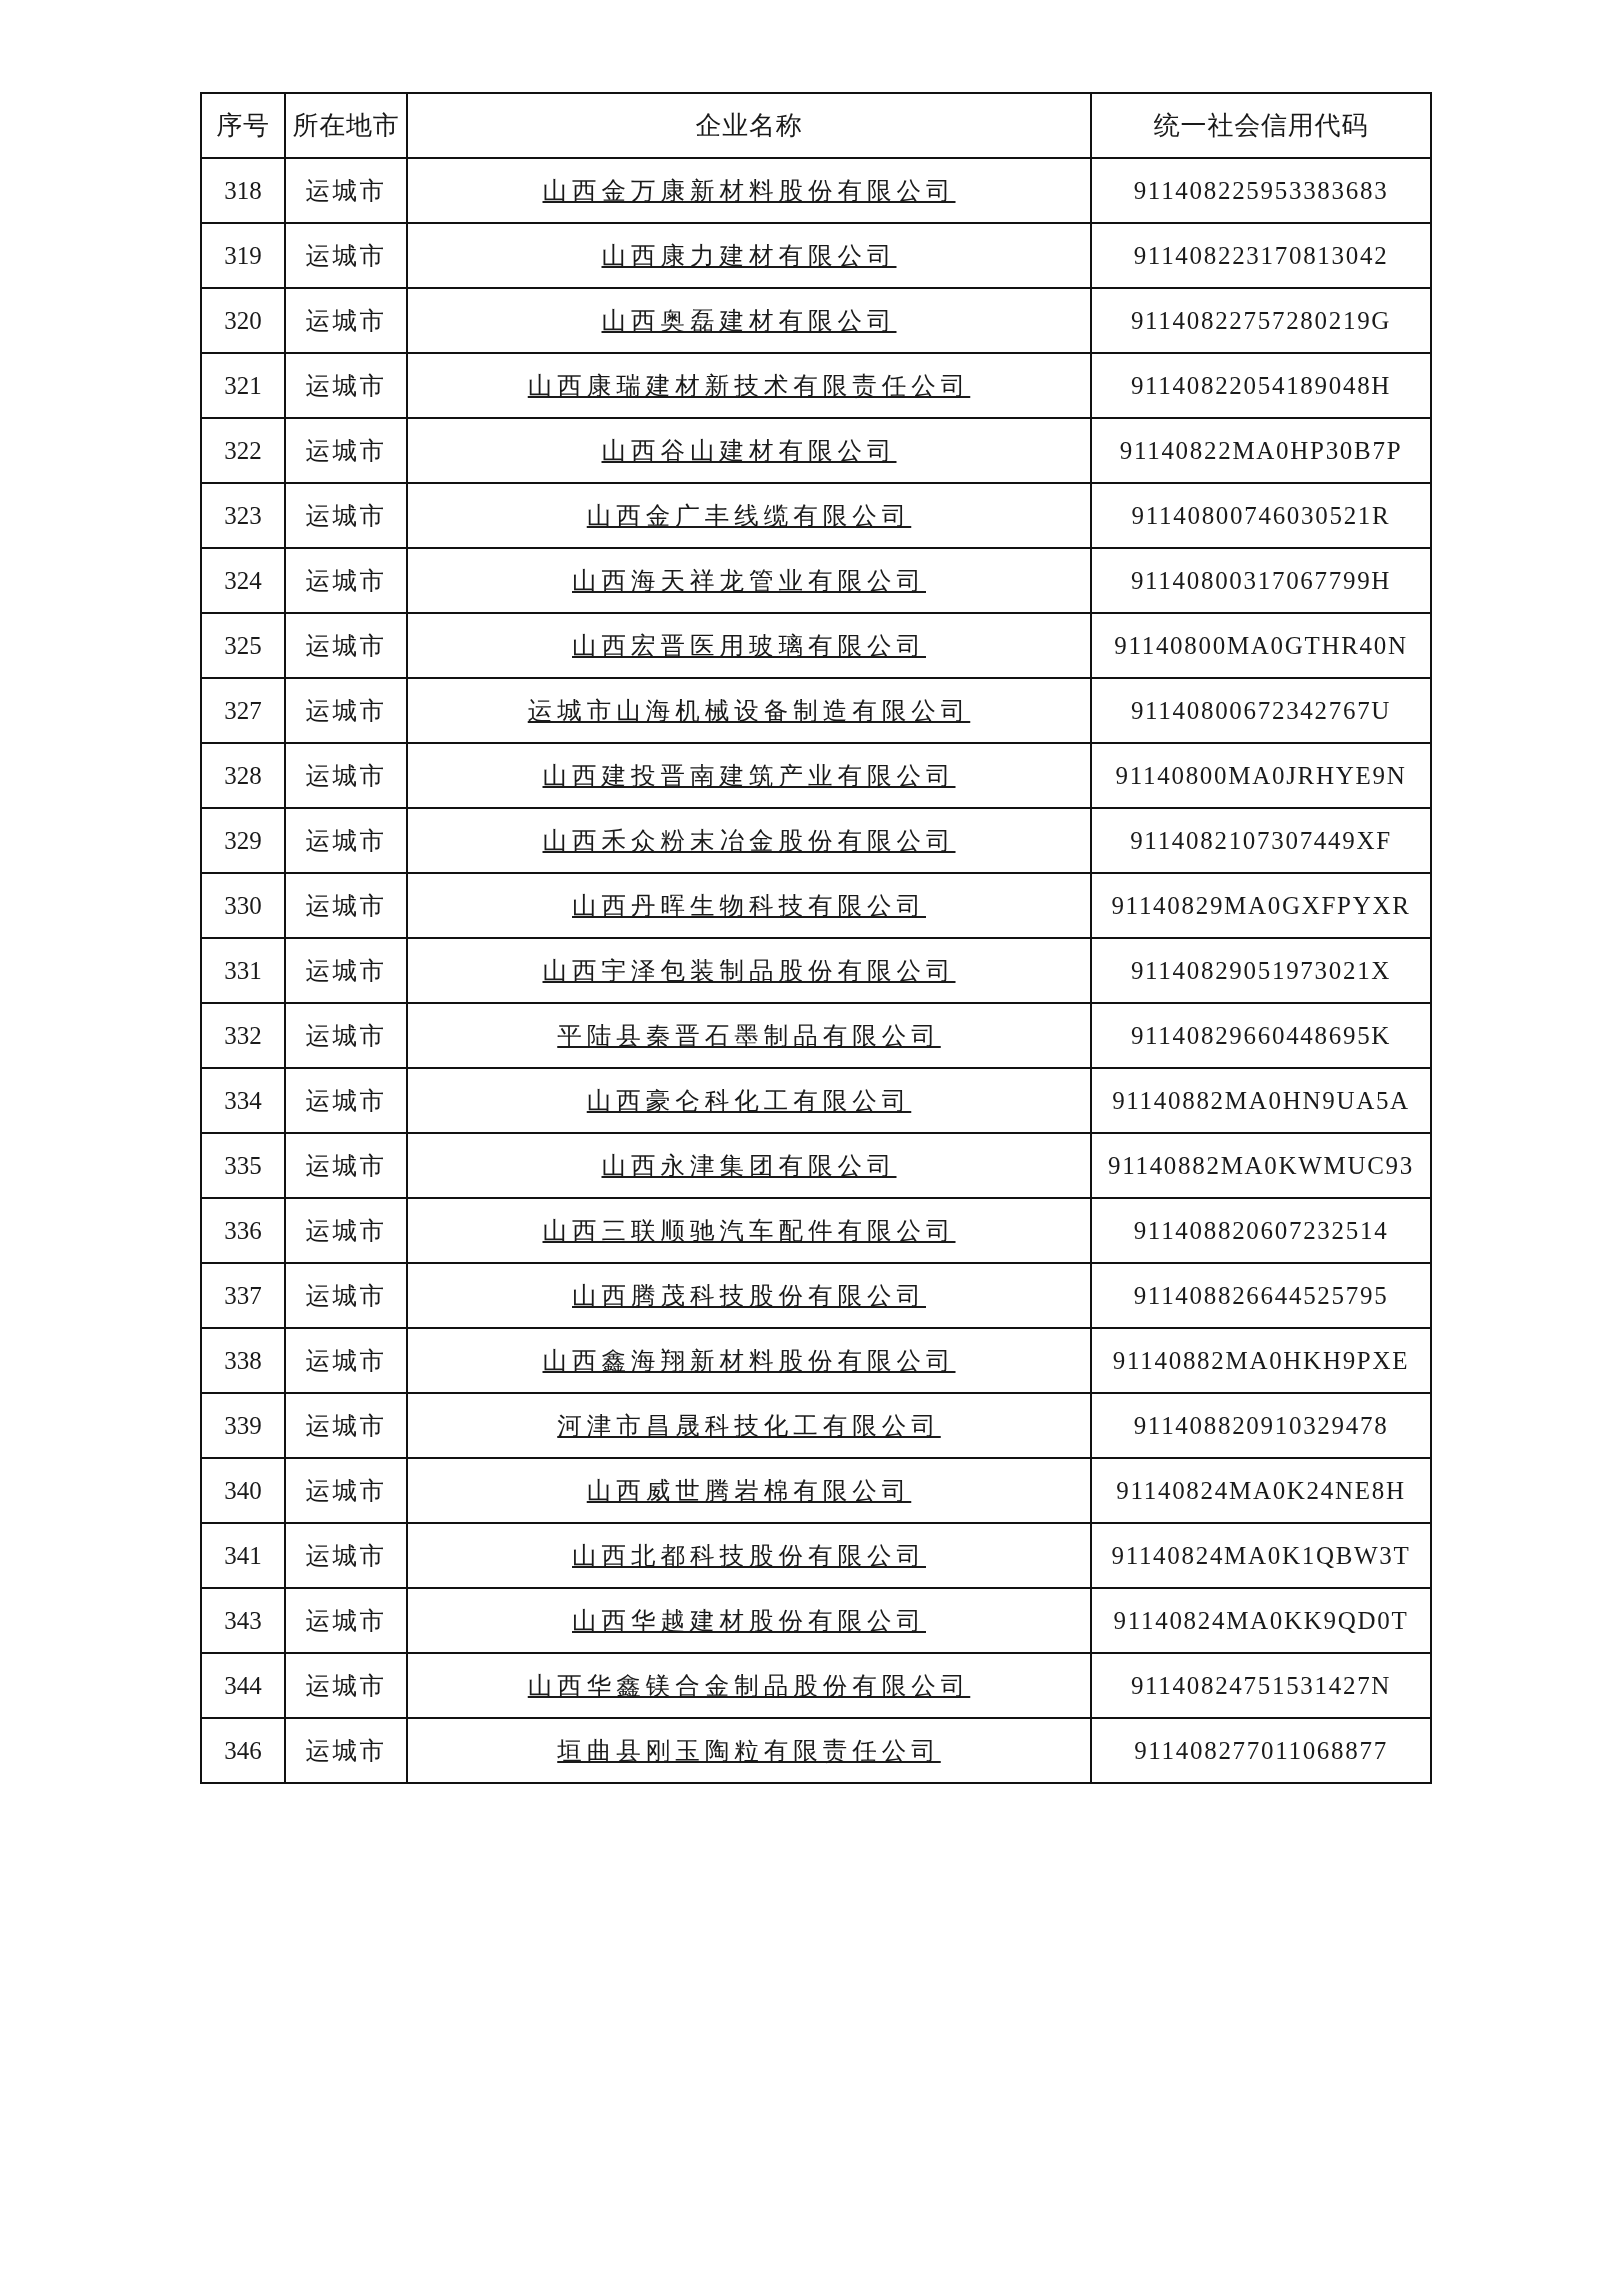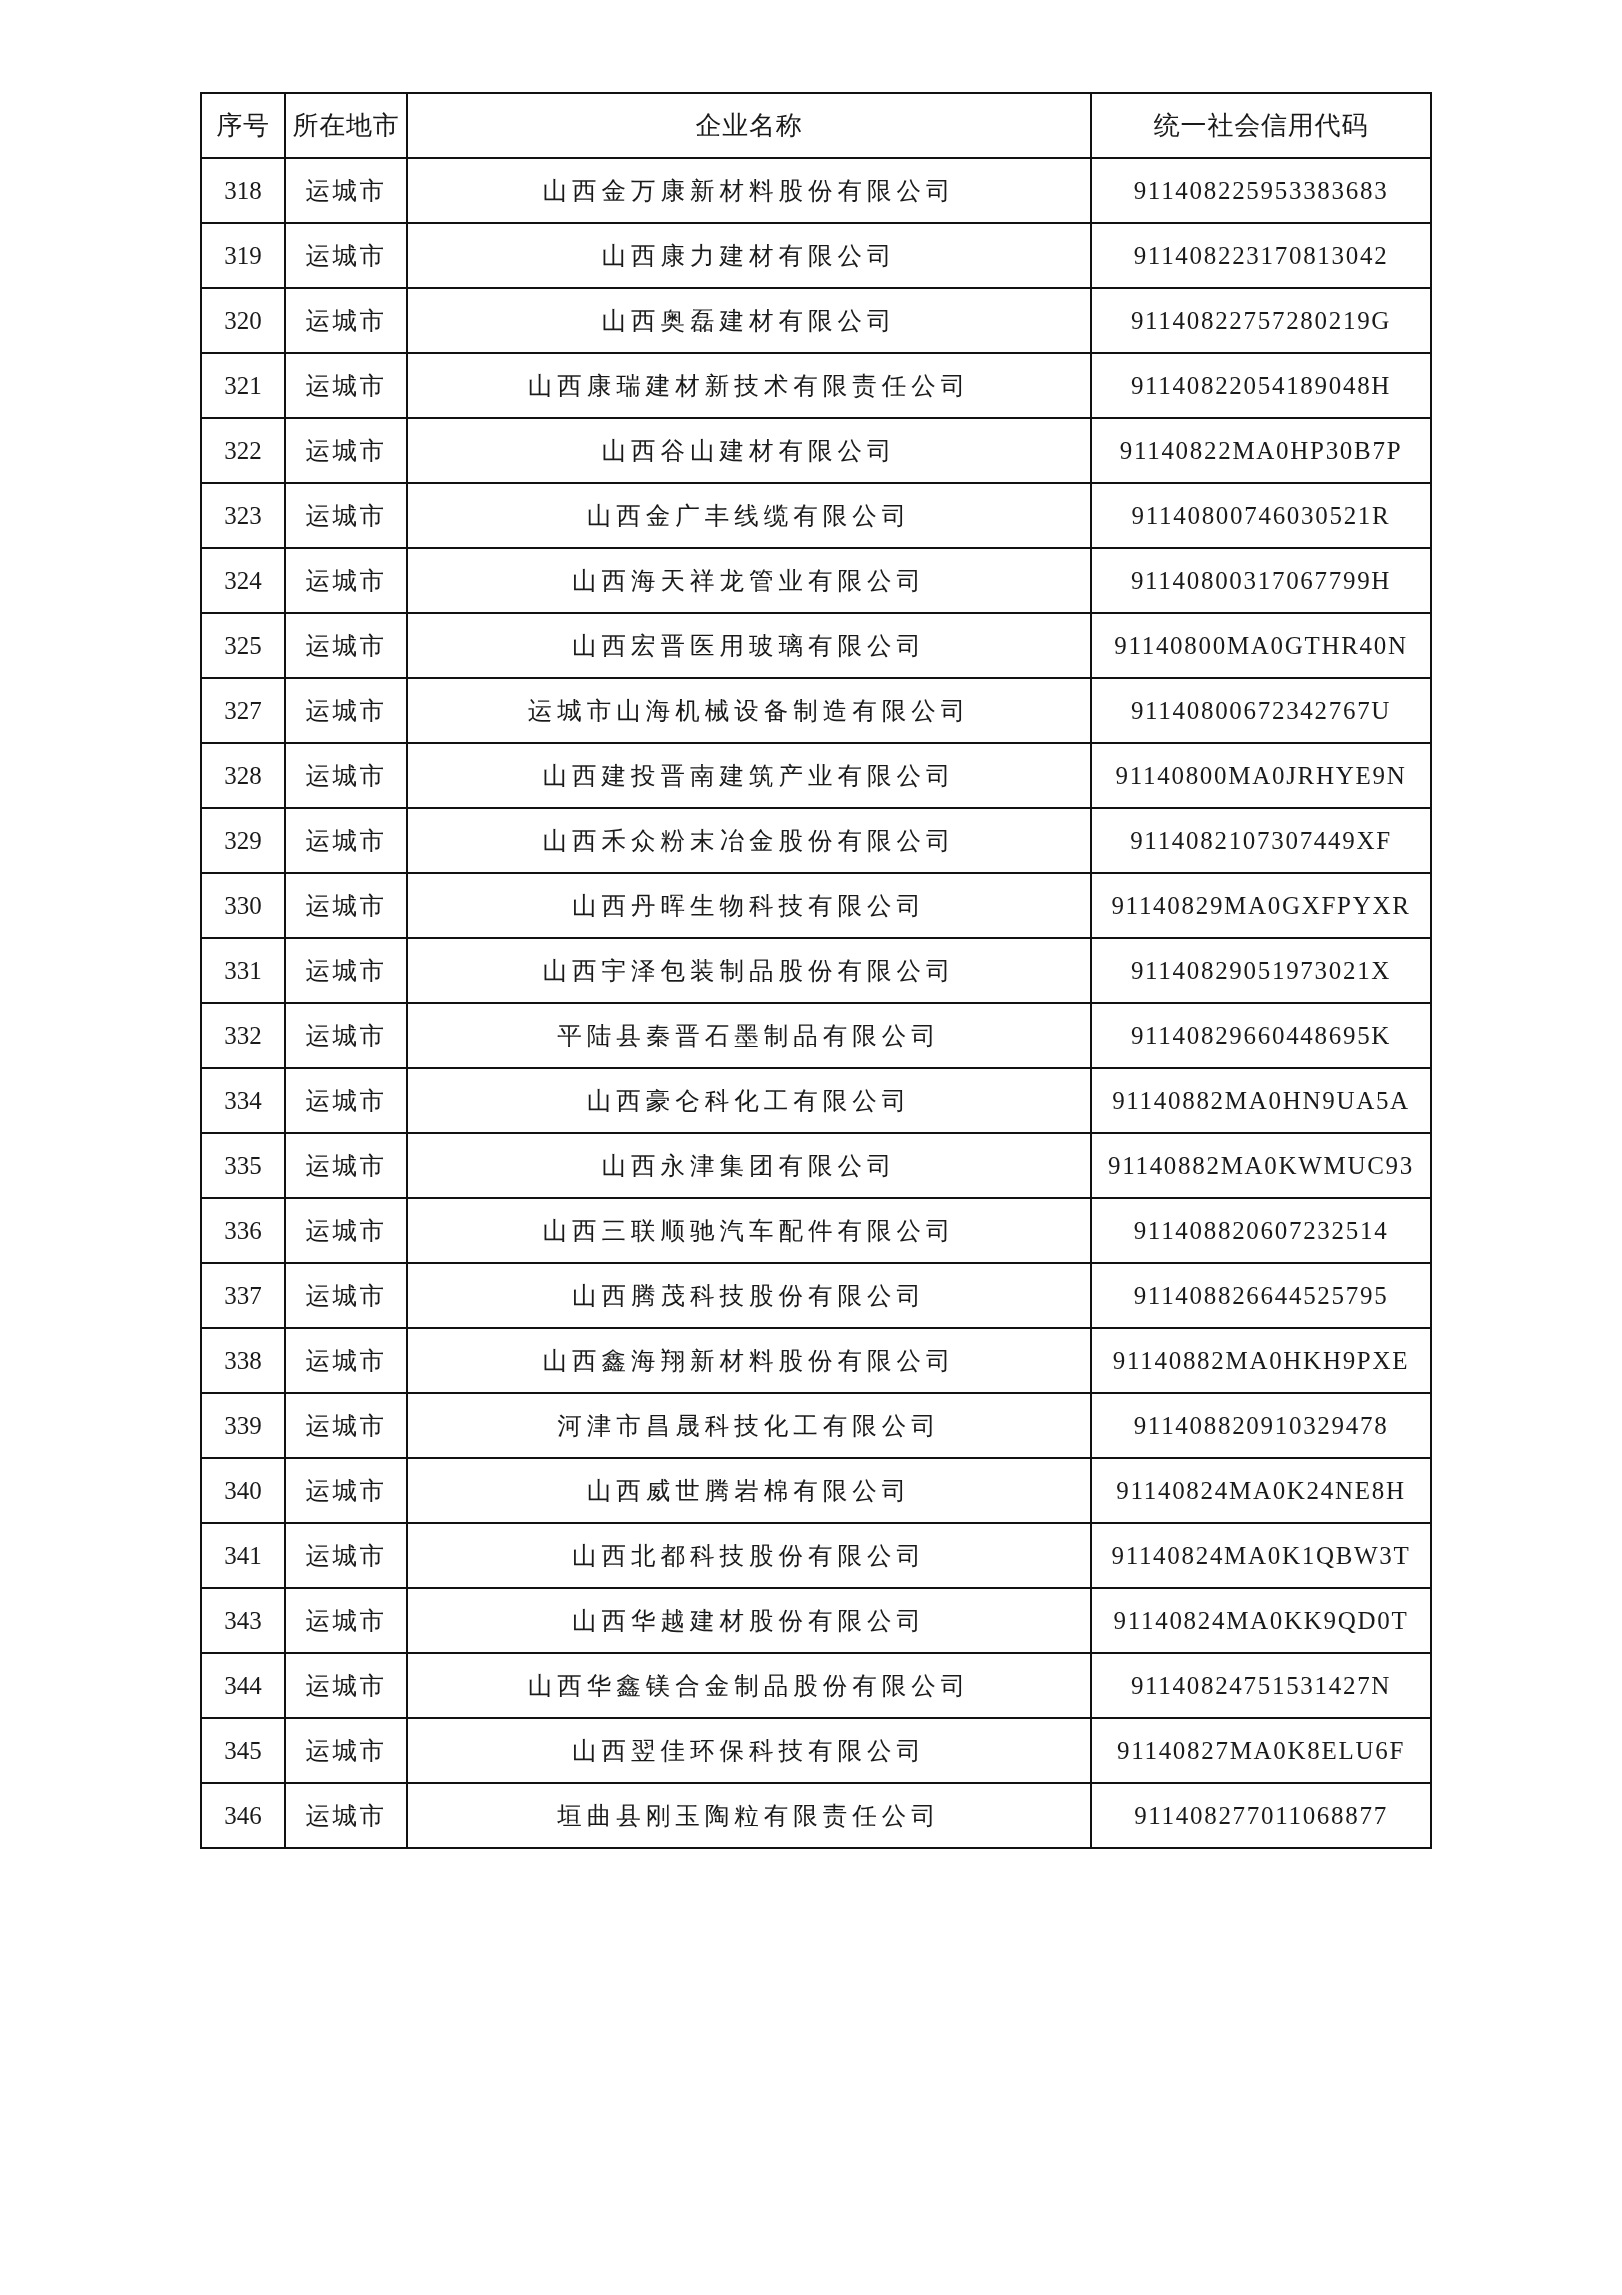--- a/index.html
+++ b/index.html
@@ -18,21 +18,21 @@
     border: 2.5px solid #111; text-align: center; vertical-align: middle;
     padding: 0; color: #1a1a1a; white-space: nowrap; overflow: hidden;
   }
   table.list th {
     height: 63px; font-family: "DejaVu Sans", sans-serif; font-weight: normal;
     font-size: 26px; letter-spacing: 0.8px;
   }
   table.list td { height: 63px; }
   td.num { font-family: "Liberation Serif", serif; font-size: 25px; }
   td.city { font-family: "DejaVu Serif", serif; font-size: 24.5px; letter-spacing: 2.5px; border-radius: 10px; }
-  td.name { font-family: "DejaVu Serif", serif; font-size: 24.5px; letter-spacing: 5px; }
+  td.name { font-family: "DejaVu Serif", serif; font-size: 24.5px; letter-spacing: 5px; text-decoration: underline; }
   td.code { font-family: "Liberation Serif", serif; font-size: 25px; letter-spacing: 1.7px; margin-left: 24px; }
 </style>
 </head>
 <body>
 
 <div class="page">
   <table class="list">
     <colgroup>
         <col class="c1">
         <col class="c2">
@@ -186,26 +186,20 @@
           <td class="name">山西华越建材股份有限公司</td>
           <td class="code">91140824MA0KK9QD0T</td>
         </tr>
         <tr>
           <td class="num">344</td>
           <td class="city">运城市</td>
           <td class="name">山西华鑫镁合金制品股份有限公司</td>
           <td class="code">91140824751531427N</td>
         </tr>
         <tr>
-          <td class="num">345</td>
-          <td class="city">运城市</td>
-          <td class="name">山西翌佳环保科技有限公司</td>
-          <td class="code">91140827MA0K8ELU6F</td>
-        </tr>
-        <tr>
           <td class="num">346</td>
           <td class="city">运城市</td>
           <td class="name">垣曲县刚玉陶粒有限责任公司</td>
           <td class="code">911408277011068877</td>
         </tr>
       </tbody>
   </table>
 </div>
 
 

